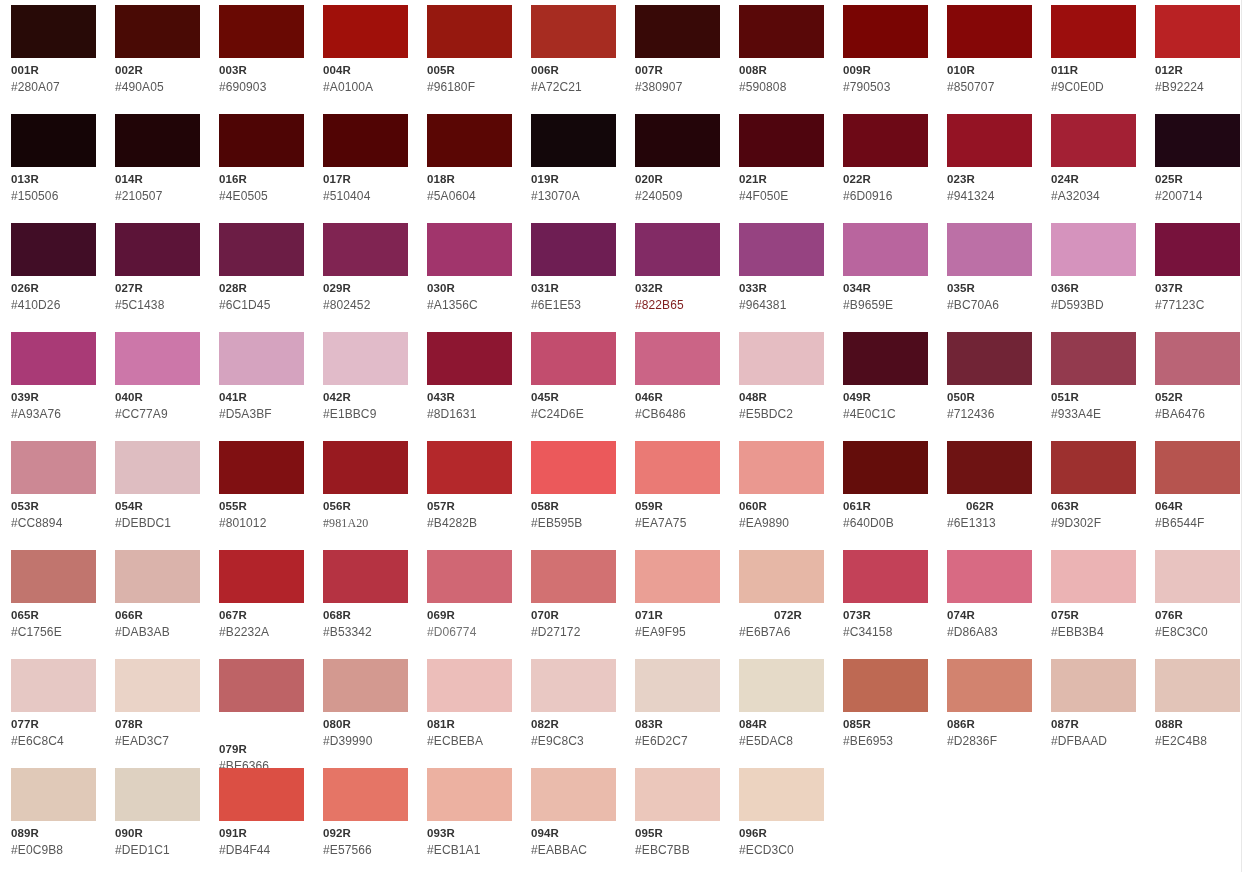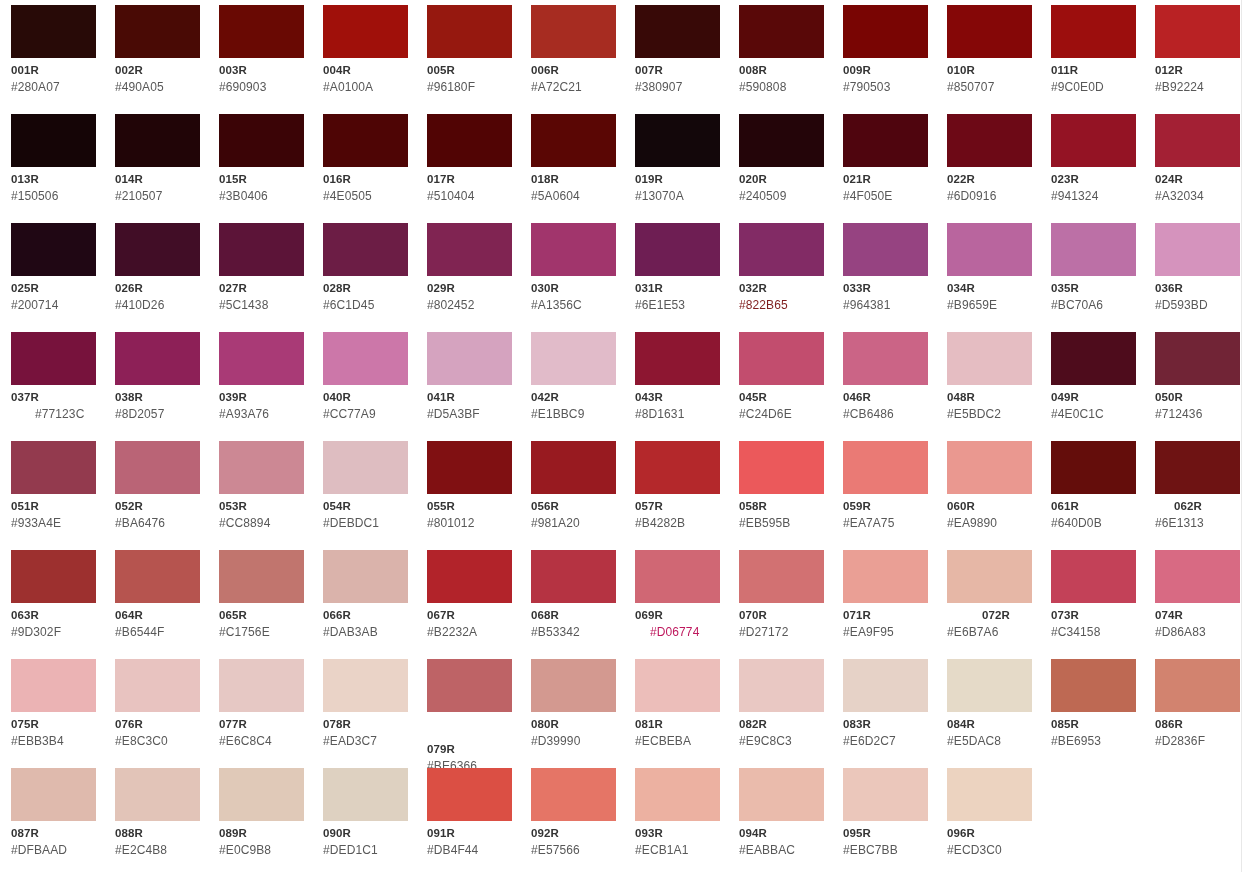--- a/index.html
+++ b/index.html
@@ -131,25 +131,20 @@
       <div class="swatch-chip" style="background-color: rgb(21, 5, 6);"></div>
       <div class="swatch-code" style="color: rgb(52, 52, 52);">013R</div>
       <div class="swatch-hex" style="color: rgb(88, 88, 88);">#150506</div>
     </div>
     <div class="swatch-cell">
       <div class="swatch-chip" style="background-color: rgb(33, 5, 7);"></div>
       <div class="swatch-code" style="color: rgb(52, 52, 52);">014R</div>
       <div class="swatch-hex" style="color: rgb(88, 88, 88);">#210507</div>
     </div>
     <div class="swatch-cell">
-      <div class="swatch-chip" style="background-color: rgb(59, 4, 6);"></div>
-      <div class="swatch-code" style="color: rgb(52, 52, 52);">015R</div>
-      <div class="swatch-hex" style="color: rgb(88, 88, 88);">#3B0406</div>
-    </div>
-    <div class="swatch-cell">
       <div class="swatch-chip" style="background-color: rgb(78, 5, 5);"></div>
       <div class="swatch-code" style="color: rgb(52, 52, 52);">016R</div>
       <div class="swatch-hex" style="color: rgb(88, 88, 88);">#4E0505</div>
     </div>
     <div class="swatch-cell">
       <div class="swatch-chip" style="background-color: rgb(81, 4, 4);"></div>
       <div class="swatch-code" style="color: rgb(52, 52, 52);">017R</div>
       <div class="swatch-hex" style="color: rgb(88, 88, 88);">#510404</div>
     </div>
     <div class="swatch-cell">
@@ -243,26 +238,21 @@
       <div class="swatch-hex" style="color: rgb(88, 88, 88);">#BC70A6</div>
     </div>
     <div class="swatch-cell">
       <div class="swatch-chip" style="background-color: rgb(213, 147, 189);"></div>
       <div class="swatch-code" style="color: rgb(52, 52, 52);">036R</div>
       <div class="swatch-hex" style="color: rgb(88, 88, 88);">#D593BD</div>
     </div>
     <div class="swatch-cell">
       <div class="swatch-chip" style="background-color: rgb(119, 18, 60);"></div>
       <div class="swatch-code" style="color: rgb(52, 52, 52);">037R</div>
-      <div class="swatch-hex" style="color: rgb(88, 88, 88); margin-left: 24px;">#77123C</div>
-    </div>
-    <div class="swatch-cell">
-      <div class="swatch-chip" style="background-color: rgb(141, 32, 87);"></div>
-      <div class="swatch-code" style="color: rgb(52, 52, 52);">038R</div>
-      <div class="swatch-hex" style="color: rgb(88, 88, 88);">#8D2057</div>
+      <div class="swatch-hex" style="color: rgb(88, 88, 88);">#77123C</div>
     </div>
     <div class="swatch-cell">
       <div class="swatch-chip" style="background-color: rgb(169, 58, 118);"></div>
       <div class="swatch-code" style="color: rgb(52, 52, 52);">039R</div>
       <div class="swatch-hex" style="color: rgb(88, 88, 88);">#A93A76</div>
     </div>
     <div class="swatch-cell">
       <div class="swatch-chip" style="background-color: rgb(204, 119, 169);"></div>
       <div class="swatch-code" style="color: rgb(52, 52, 52);">040R</div>
       <div class="swatch-hex" style="color: rgb(88, 88, 88);">#CC77A9</div>
@@ -328,21 +318,21 @@
       <div class="swatch-hex" style="color: rgb(88, 88, 88);">#DEBDC1</div>
     </div>
     <div class="swatch-cell">
       <div class="swatch-chip" style="background-color: rgb(128, 16, 18);"></div>
       <div class="swatch-code" style="color: rgb(52, 52, 52);">055R</div>
       <div class="swatch-hex" style="color: rgb(88, 88, 88);">#801012</div>
     </div>
     <div class="swatch-cell">
       <div class="swatch-chip" style="background-color: rgb(152, 26, 32);"></div>
       <div class="swatch-code" style="color: rgb(52, 52, 52);">056R</div>
-      <div class="swatch-hex" style="color: rgb(88, 88, 88);">#981A20</div>
+      <div class="swatch-hex" style="color: rgb(88, 88, 88); font-family: Liberation Serif, serif;">#981A20</div>
     </div>
     <div class="swatch-cell">
       <div class="swatch-chip" style="background-color: rgb(180, 40, 43);"></div>
       <div class="swatch-code" style="color: rgb(52, 52, 52);">057R</div>
       <div class="swatch-hex" style="color: rgb(88, 88, 88);">#B4282B</div>
     </div>
     <div class="swatch-cell">
       <div class="swatch-chip" style="background-color: rgb(235, 89, 91);"></div>
       <div class="swatch-code" style="color: rgb(52, 52, 52);">058R</div>
       <div class="swatch-hex" style="color: rgb(88, 88, 88);">#EB595B</div>
@@ -393,21 +383,21 @@
       <div class="swatch-hex" style="color: rgb(88, 88, 88);">#B2232A</div>
     </div>
     <div class="swatch-cell">
       <div class="swatch-chip" style="background-color: rgb(181, 51, 66);"></div>
       <div class="swatch-code" style="color: rgb(52, 52, 52);">068R</div>
       <div class="swatch-hex" style="color: rgb(88, 88, 88);">#B53342</div>
     </div>
     <div class="swatch-cell">
       <div class="swatch-chip" style="background-color: rgb(208, 103, 116);"></div>
       <div class="swatch-code" style="color: rgb(52, 52, 52);">069R</div>
-      <div class="swatch-hex" style="color: #be185d; margin-left: 15px;">#D06774</div>
+      <div class="swatch-hex" style="color: #737373;">#D06774</div>
     </div>
     <div class="swatch-cell">
       <div class="swatch-chip" style="background-color: rgb(210, 113, 114);"></div>
       <div class="swatch-code" style="color: rgb(52, 52, 52);">070R</div>
       <div class="swatch-hex" style="color: rgb(88, 88, 88);">#D27172</div>
     </div>
     <div class="swatch-cell">
       <div class="swatch-chip" style="background-color: rgb(234, 159, 149);"></div>
       <div class="swatch-code" style="color: rgb(52, 52, 52);">071R</div>
       <div class="swatch-hex" style="color: rgb(88, 88, 88);">#EA9F95</div>

